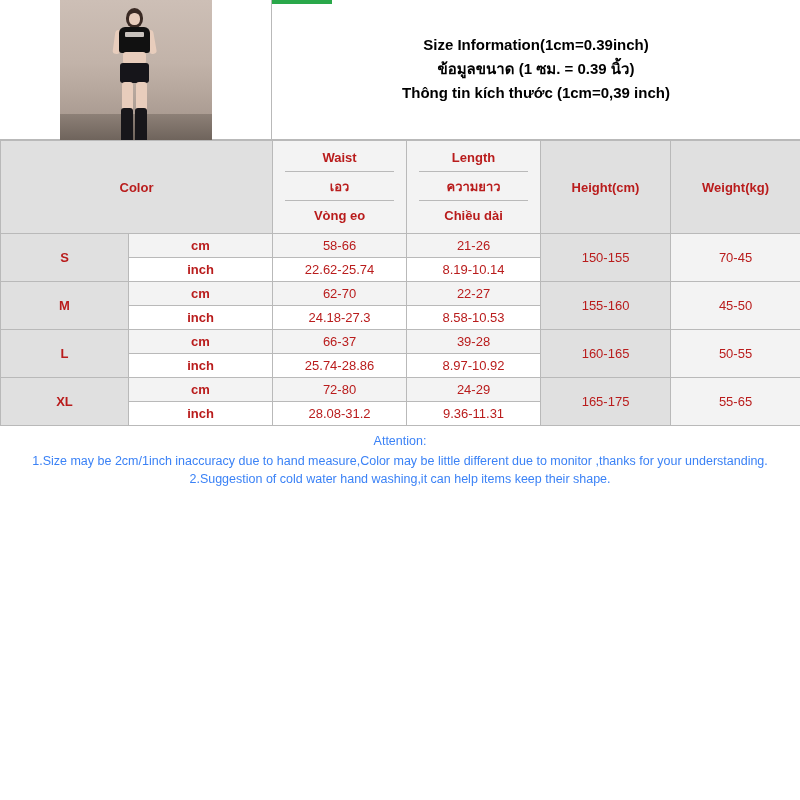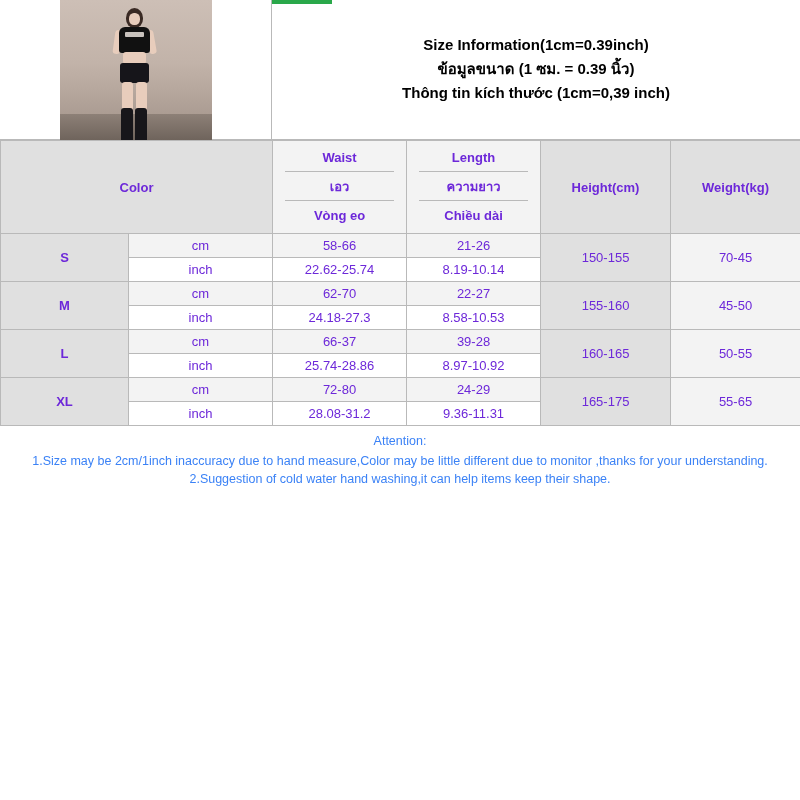--- a/index.html
+++ b/index.html
@@ -125,21 +125,21 @@
   table.size-table {
     width: 800px;
     border-collapse: collapse;
     table-layout: fixed;
   }
   table.size-table td {
     border: 1px solid #b9b9b9;
     text-align: center;
     vertical-align: middle;
     font-size: 13px;
-    color: #6d28d9;
+    color: #b91c1c;
     padding: 4px 12px;
   }
   .col-size   { width: 128px; }
   .col-unit   { width: 144px; }
   .col-waist  { width: 134px; }
   .col-length { width: 134px; }
   .col-height { width: 130px; }
   .col-weight { width: 130px; }
 
   .shade { background: #e0e0e0; }
@@ -158,21 +158,21 @@
   .hdr-cell-stack {
     display: flex;
     flex-direction: column;
     gap: 2px;
   }
   .hdr-cell-stack > div { border-bottom: 1px solid #b9b9b9; padding: 3px 0; }
   .hdr-cell-stack > div:last-child { border-bottom: none; }
   .hdr-hw { font-weight: bold; font-size: 13px; }
 
   .size-label { font-weight: bold; font-size: 14px; }
-  .unit-label { font-weight: normal; font-size: 13px; }
+  .unit-label { font-weight: bold; font-size: 13px; }
   .val        { font-size: 13px; }
   .hw-val     { font-size: 13px; }
 
   
   .footer {
     padding: 6px 10px 0 10px;
     text-align: center;
     font-size: 12.5px;
     color: #3b82f6;
     line-height: 1.45;

